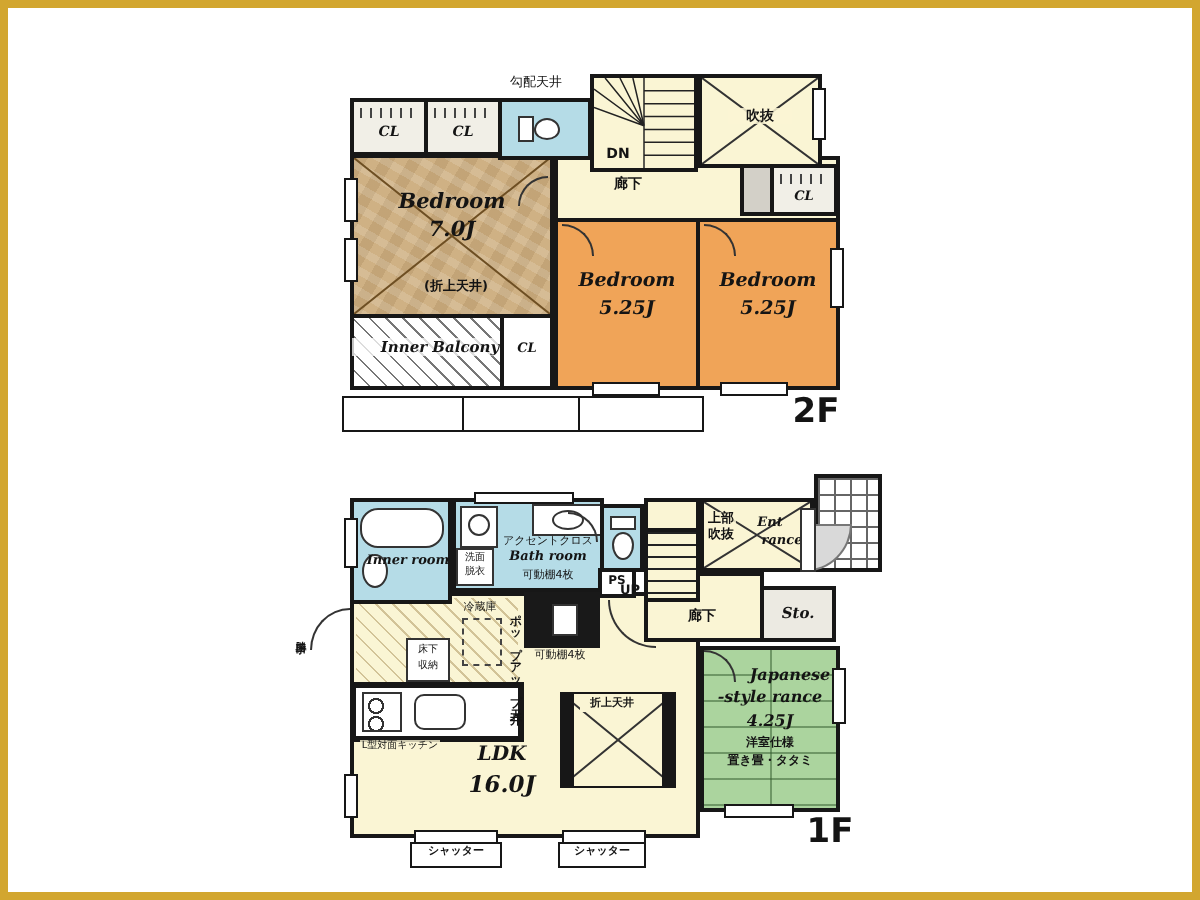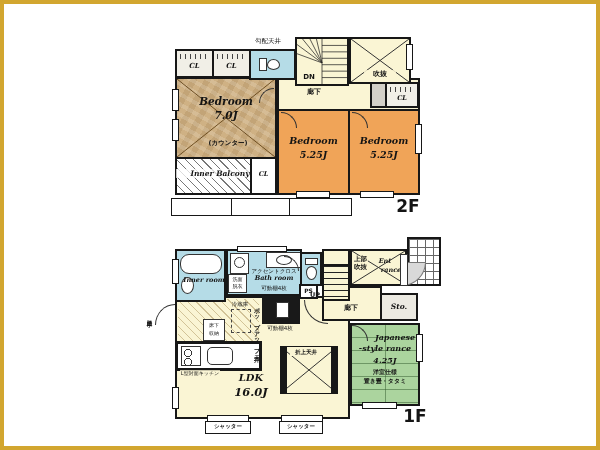--- a/index.html
+++ b/index.html
@@ -30,21 +30,21 @@
 
   <div class="room" style="left:273px;top:74px;width:143px;height:33px"></div>
 
   <div class="room" style="left:171px;top:73px;width:102px;height:82px;background-color:#cfb184;background-image:repeating-linear-gradient(30deg,rgba(255,255,255,.14) 0 4px,transparent 4px 9px),repeating-linear-gradient(120deg,rgba(120,85,40,.14) 0 6px,transparent 6px 12px)">
     <svg class="xsvg" viewBox="0 0 100 100" preserveAspectRatio="none">
         <path d="M0 0 L100 100 M100 0 L0 100" stroke="#6e4f23" stroke-width="1" fill="none" vector-effect="non-scaling-stroke"></path>
       </svg>
   </div>
   <div class="lbl ser" style="left:181px;top:91px;width:82px;font-size:10.5px">Bedroom</div>
   <div class="lbl ser" style="left:181px;top:105px;width:82px;font-size:10.5px">7.0J</div>
-  <div class="lbl b" style="left:189px;top:136px;width:70px;font-size:6.5px">(カウンター)</div>
+  <div class="lbl b" style="left:189px;top:136px;width:70px;font-size:6.5px">(折上天井)</div>
 
   <div class="room" style="left:171px;top:45px;width:39px;height:29px;background:#f1efe7">
     <div class="ticks" style="left:3px;right:3px;top:3px;height:5px"></div>
   </div>
   <div class="lbl ser" style="left:171px;top:58px;width:39px;font-size:7px">CL</div>
   <div class="room" style="left:208px;top:45px;width:39px;height:29px;background:#f1efe7">
     <div class="ticks" style="left:3px;right:3px;top:3px;height:5px"></div>
   </div>
   <div class="lbl ser" style="left:208px;top:58px;width:39px;font-size:7px">CL</div>
 
@@ -63,21 +63,21 @@
       </g>
     </svg>
   </div>
   <div class="lbl b" style="left:295px;top:69px;width:20px;font-size:7px">DN</div>
 
   <div class="room" style="left:345px;top:33px;width:62px;height:47px">
     <svg class="xsvg" viewBox="0 0 100 100" preserveAspectRatio="none">
         <path d="M0 0 L100 100 M100 0 L0 100" stroke="#333" stroke-width="1" fill="none" vector-effect="non-scaling-stroke"></path>
       </svg>
   </div>
-  <div class="lbl b" style="left:360px;top:66px;width:32px;font-size:7px;background:rgba(250,245,212,.85)">吹抜</div>
+  <div class="lbl b" style="left:360px;top:50px;width:32px;font-size:7px;background:rgba(250,245,212,.85)">吹抜</div>
   <div class="lbl b" style="left:298px;top:84px;width:24px;font-size:7px">廊下</div>
 
   <div class="room" style="left:366px;top:78px;width:17px;height:26px;background:#d3d0c8"></div>
   <div class="room" style="left:381px;top:78px;width:34px;height:26px;background:#f1efe7">
     <div class="ticks" style="left:3px;right:3px;top:3px;height:5px"></div>
   </div>
   <div class="lbl ser" style="left:381px;top:91px;width:34px;font-size:6.5px">CL</div>
 
   <div class="room" style="left:273px;top:105px;width:73px;height:86px;background:#f0a458"></div>
   <div class="lbl ser" style="left:276px;top:131px;width:67px;font-size:9.5px">Bedroom</div>

